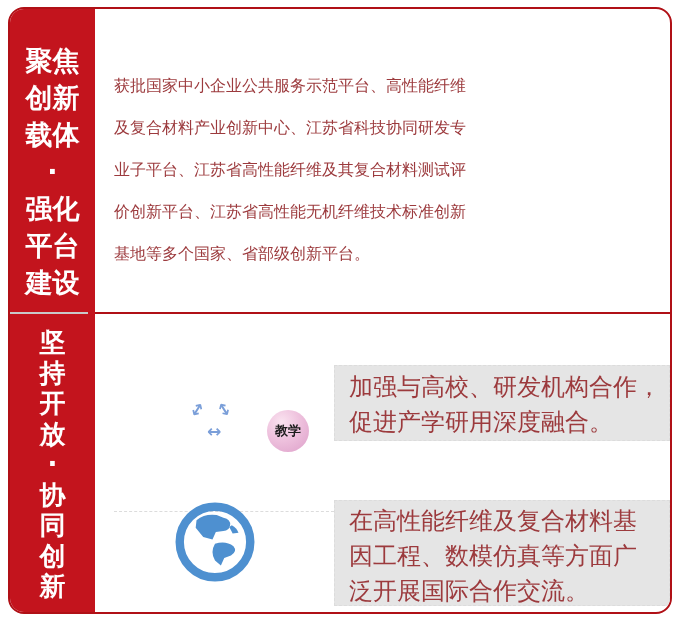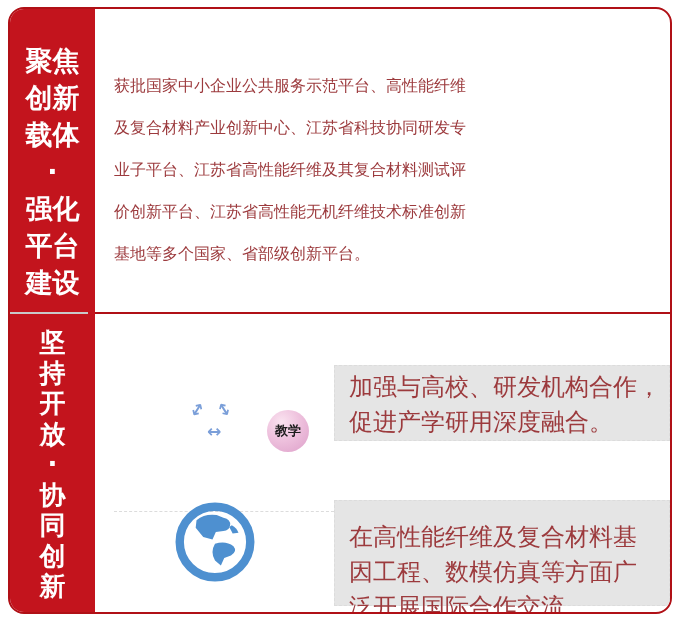--- a/index.html
+++ b/index.html
@@ -73,21 +73,21 @@
     text-decoration: underline;
   }
   .box-1 { left: 324px; top: 356px; width: 336px; height: 76px; }
   .box-2 { left: 324px; top: 491px; width: 336px; height: 106px; }
   .box-text-1 {
     position: absolute; left: 14px; top: 4px;
     font-size: 24px; line-height: 35px;
   }
   .box-text-2 {
     position: absolute; left: 14px; top: 3px;
-    font-size: 24px; line-height: 35px; margin-top: 16px;
+    font-size: 24px; line-height: 35px;
   }
   .dash-segment {
     position: absolute;
     left: 104px; top: 502px;
     width: 220px; height: 0;
     border-top: 1.5px dashed #DCDCDC;
   }
   
   .diagram { position: absolute; left: 150px; top: 352px; width: 130px; height: 105px; }
   .bubble {

